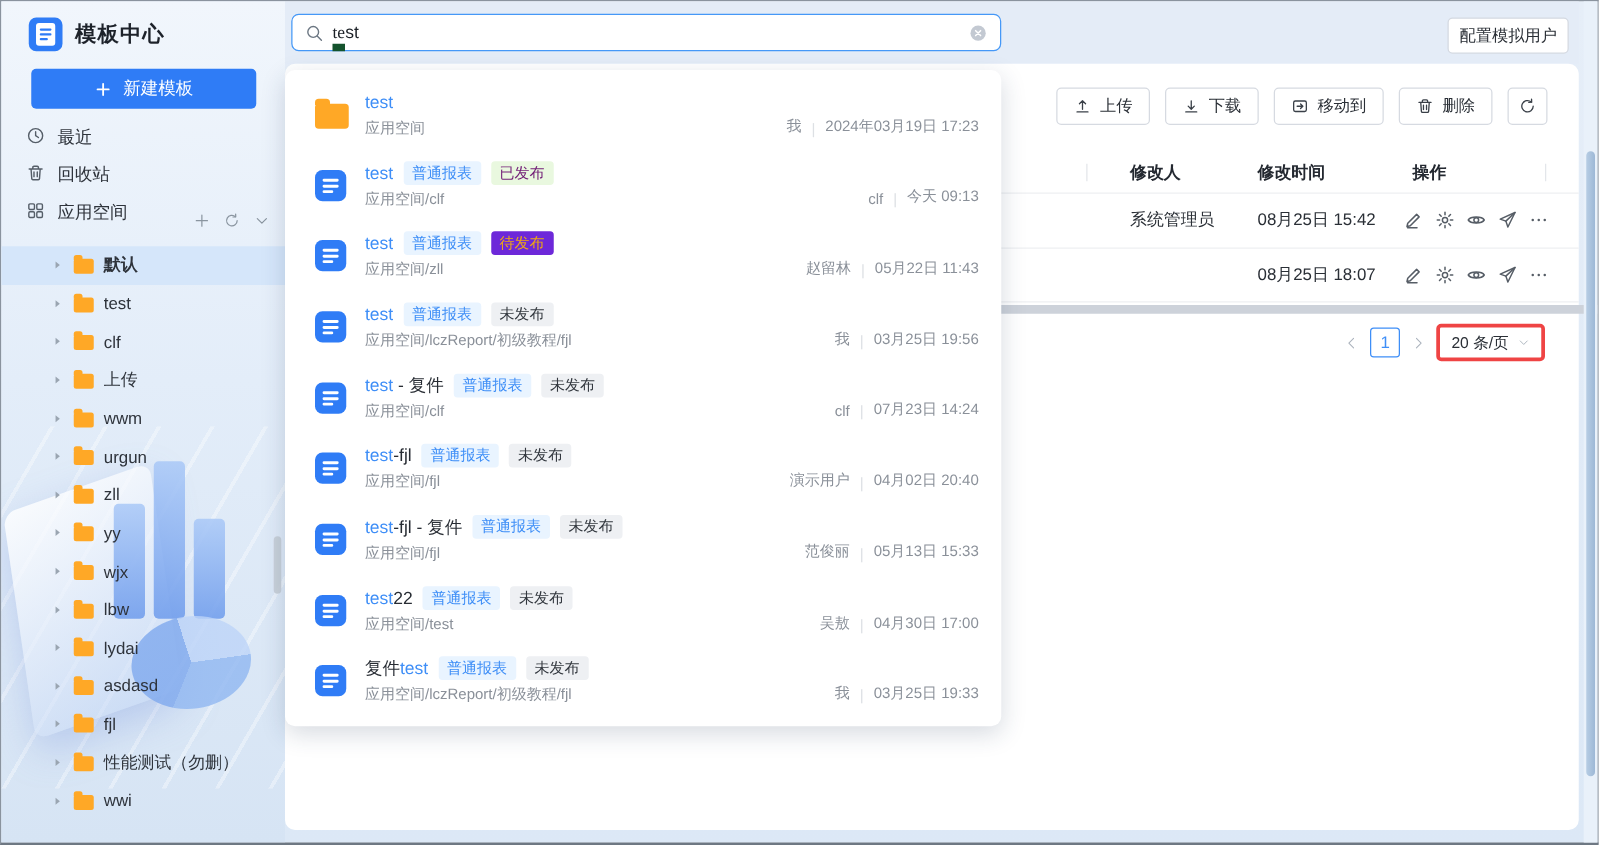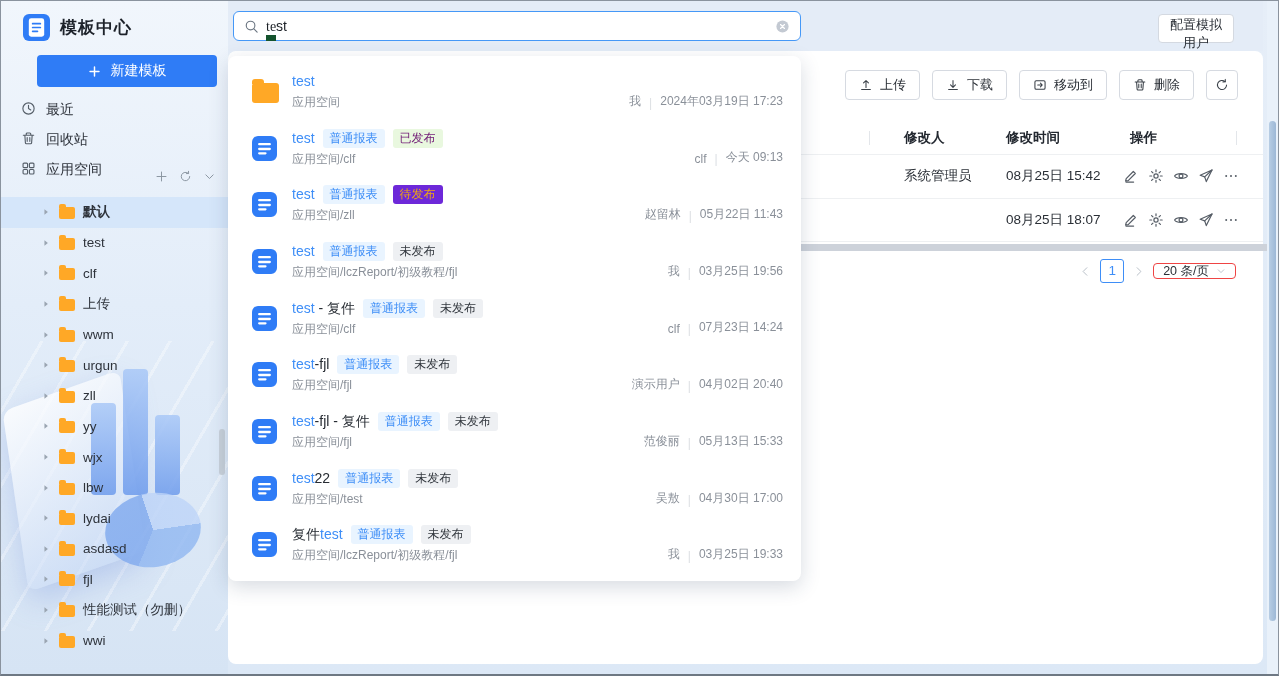--- a/index.html
+++ b/index.html
@@ -26,21 +26,21 @@
   .ipie{position:absolute;left:104px;top:152px;width:96px;height:74px;border-radius:50%;opacity:.8;
     transform:rotate(-8deg);
     background:conic-gradient(from 210deg,#7fa9ee 0 140deg,#bdd4f8 140deg 240deg,#90b7f1 240deg 360deg);}
   .brand{position:absolute;left:22px;top:13px;display:flex;align-items:center;gap:10px;}
   .logo{width:27px;height:27px;border-radius:6px;background:var(--primary);color:var(--primary);
     display:flex;align-items:center;justify-content:center;}
   .logo svg{width:25px;height:25px}
   .brand-t{font-size:17px;font-weight:700;color:#1d222a;letter-spacing:1px;}
   .newbtn{position:absolute;left:24px;top:54px;width:180px;height:32px;border:none;border-radius:4px;
     background:var(--primary);color:#fff;font-size:14px;display:flex;align-items:center;justify-content:center;gap:10px;
-    font-family:inherit;cursor:pointer;margin-left:12px;}
+    font-family:inherit;cursor:pointer;}
   .pl{width:13px;height:13px;color:#fff}
   .nav{position:absolute;left:0;top:100px;width:100%;}
   .srow{height:30px;display:flex;align-items:flex-start;padding-left:20px;gap:10px;font-size:14px;color:#2e333b;}
   .nico{width:15px;height:15px;color:#555e68;flex:0 0 15px}
   .spacerow{position:absolute;top:160px;left:0;width:100%;}
   .sp-acts{position:absolute;right:12px;top:0;height:30px;display:flex;align-items:center;gap:11px;color:#8a95a0;}
   .sp-acts span{width:13px;height:13px;display:inline-block}
   .tree{position:absolute;top:196px;left:0;width:100%;}
   .trowf{height:30.6px;display:flex;align-items:center;padding-left:40px;gap:8px;font-size:13.5px;color:#2e333b;box-sizing:border-box;}
   .trowf.sel{background:#d5e6fa;font-weight:bold;}
@@ -52,21 +52,21 @@
   .side-thumb{position:absolute;right:3px;top:428px;width:6px;height:46px;border-radius:3px;background:#c3cbd4;opacity:.85;}
 
   
   .topband{position:absolute;left:227px;top:0;width:1035px;height:50px;background:#e4ecf7;}
   .search{position:absolute;left:232px;top:10px;width:568px;height:30px;box-sizing:border-box;z-index:40;
     background:#fff;border:1.5px solid #4598f7;border-radius:6px;display:flex;align-items:center;padding:0 10px;gap:7px;}
   .sic{width:15px;height:15px;color:#6b7682;flex:0 0 15px}
   .qtext{font-size:14px;color:#1c2127;}
   .compose{border-bottom:6px solid #14532d;padding-bottom:1px;font-family:Liberation Serif, serif;}
   .clear{margin-left:auto;width:15px;height:15px;cursor:pointer;}
-  .mockbtn{position:absolute;left:1157px;top:13px;width:76px;height:29px;background:#fff;border:1px solid #d4d9e1;
+  .mockbtn{position:absolute;left:1157px;top:13px;width:97px;height:29px;background:#fff;border:1px solid #d4d9e1;
     border-radius:4px;font-size:13px;color:#2a2f36;font-family:inherit;cursor:pointer;}
 
   
   .card{position:absolute;left:227px;top:50px;width:1035px;height:613px;background:#fff;border-radius:8px;z-index:10;}
   .toolbar{position:absolute;top:19px;right:25px;display:flex;gap:12px;align-items:center;}
   .tbtn{height:30px;padding:0 13px;border:1px solid #d6dae1;border-radius:4px;background:#fff;display:flex;
     align-items:center;gap:7px;font-size:13px;color:#2a2f36;font-family:inherit;cursor:pointer;}
   .tbtn .ic{width:14px;height:14px;color:#3a4048}
   .refbtn{width:32px;padding:0;justify-content:center;}
   .thead{position:absolute;left:0;top:70px;width:100%;height:33px;border-bottom:1px solid #eef0f2;}
@@ -77,21 +77,21 @@
   .trow.r0{top:103px;height:44px}
   .trow.r1{top:147px;height:43px}
   .cell{position:absolute;top:50%;transform:translateY(-50%);font-size:13.5px;color:#2a2f36;}
   .actions{left:895px;display:flex;gap:9px;align-items:center;color:#565d66;}
   .aic{width:16px;height:16px;cursor:pointer}
   .hthumb{position:absolute;left:420px;top:193px;width:677px;height:7px;border-radius:4px;background:#cdd2da;}
   .pagin{position:absolute;top:208px;right:27px;display:flex;align-items:center;gap:9px;}
   .pchev{width:11px;height:11px;color:#aab2bc;cursor:pointer}
   .pbox{width:24px;height:24px;box-sizing:border-box;border:1px solid var(--link);border-radius:3px;color:var(--link);
     font-size:13.5px;line-height:22px;text-align:center;background:#fff;cursor:pointer;}
-  .psize{height:16px;box-sizing:border-box;border:1px solid #ef4444;border-radius:4px;background:#fff;
+  .psize{height:30px;box-sizing:border-box;border:3px solid #ef4444;border-radius:4px;background:#fff;
     display:flex;align-items:center;gap:7px;padding:0 9px;font-size:12.5px;color:#2a2f36;cursor:pointer;}
   .psize .pchev{width:10px;height:10px}
 
   
   .dropdown{position:absolute;left:227px;top:55px;width:573px;height:525px;box-sizing:border-box;z-index:30;
     background:#fff;border-radius:8px;box-shadow:0 6px 20px rgba(31,56,88,.18);padding:7px 0;overflow:hidden;}
   .drow{display:flex;height:56.7px;padding:0 18px 0 24px;align-items:center;box-sizing:border-box;}
   .dicon{width:40px;flex:0 0 40px;display:flex;}
   .docic{width:25px;height:25px;border-radius:6px;background:var(--primary);display:flex;align-items:center;justify-content:center;}
   .docic svg{width:25px;height:25px}

